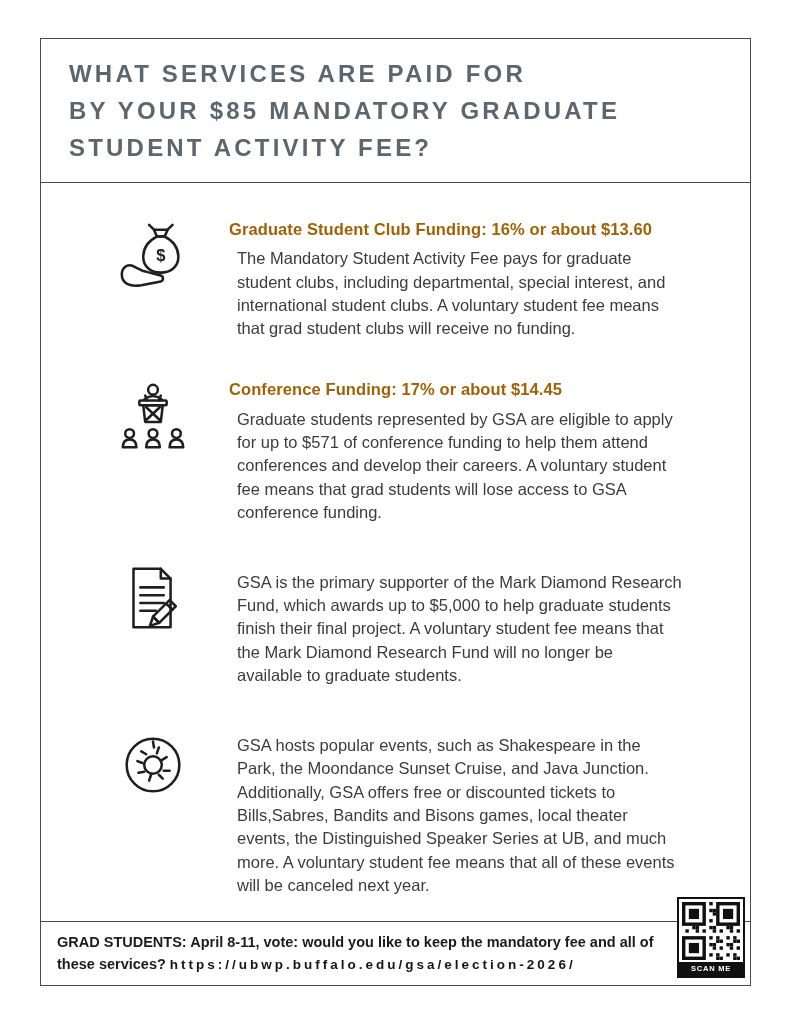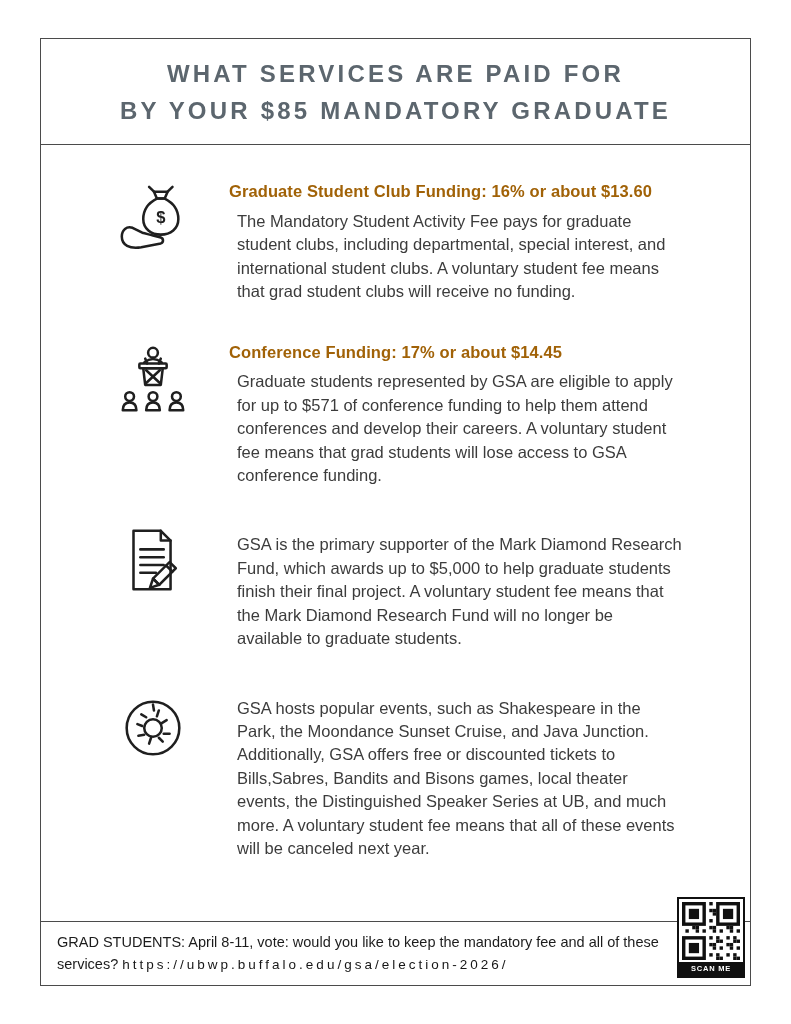--- a/index.html
+++ b/index.html
@@ -6,21 +6,21 @@
   body {
     width:791px; height:1024px; background:#ffffff; position:relative;
     font-family:"Liberation Sans", sans-serif; overflow:hidden;
   }
   .page {
     position:absolute; left:40px; top:38px; width:711px; height:948px;
     box-sizing:border-box; border:1.6px solid #4b4b4b; background:#fff;
     display:flex; flex-direction:column;
   }
   .header {
-    border-bottom:1.6px solid #4b4b4b; text-align:center;
+    border-bottom:1.6px solid #4b4b4b; 
     padding:16px 28px 15px;
   }
   .header .title-line {
     color:#5c666e; font-weight:bold; font-size:24px; letter-spacing:3.2px;
     line-height:1.55;
   }
   .content { flex:1; padding:36px 60px 0 72px; overflow:hidden; }
   .section { display:flex; margin-bottom:30px; }
   .icon-col {
     flex:0 0 80px; margin-right:36px;
@@ -32,21 +32,21 @@
   .text-col h2 {
     margin:0 0 3px; font-size:16.5px; color:#a16207; letter-spacing:0.1px;
     line-height:1.25;
   }
   .text-col p {
     margin:8px; font-size:16.5px; line-height:1.42; color:#3c3c3c;
   }
   .footer {
     border-top:1.6px solid #4b4b4b;
     padding:9px 88px 9px 16px;
-    font-weight:normal; font-size:14.5px; color:#1c1c1c; line-height:1.55;
+    font-weight:bold; font-size:14.5px; color:#1c1c1c; line-height:1.55;
   }
   .footer .url {
     letter-spacing:3px; font-size:13.5px; color:#161616;
   }
   .qr {
     position:absolute; right:5px; bottom:7px; width:68px;
     box-sizing:border-box; border:2px solid #101010; background:#fff;
     padding:3px 3px 0; text-align:center;
   }
   .qr svg { display:block; width:58px; height:58px; margin:0 auto; }
@@ -56,20 +56,21 @@
   }
 </style>
 </head>
 <body>
 
 <div class="page">
 
   <div class="header">
     <div class="title-line">WHAT SERVICES ARE PAID FOR</div>
     <div class="title-line">BY YOUR $85 MANDATORY GRADUATE</div>
+    <div class="title-line">STUDENT ACTIVITY FEE?</div>
   </div>
 
   <div class="content">
 
     <div class="section">
       <div class="icon-col">
         <svg viewBox="0 0 80 80" aria-hidden="true">
           <g class="icon-stroke">
             <path d="M44 18 C34 23 30 31 30 39 C30 49 38 55 48 55 C58 55 66 49 66 39 C66 31 62 23 52 18 Z"></path>
             <path d="M44 18 L41 11 L55 11 L52 18 Z"></path>

